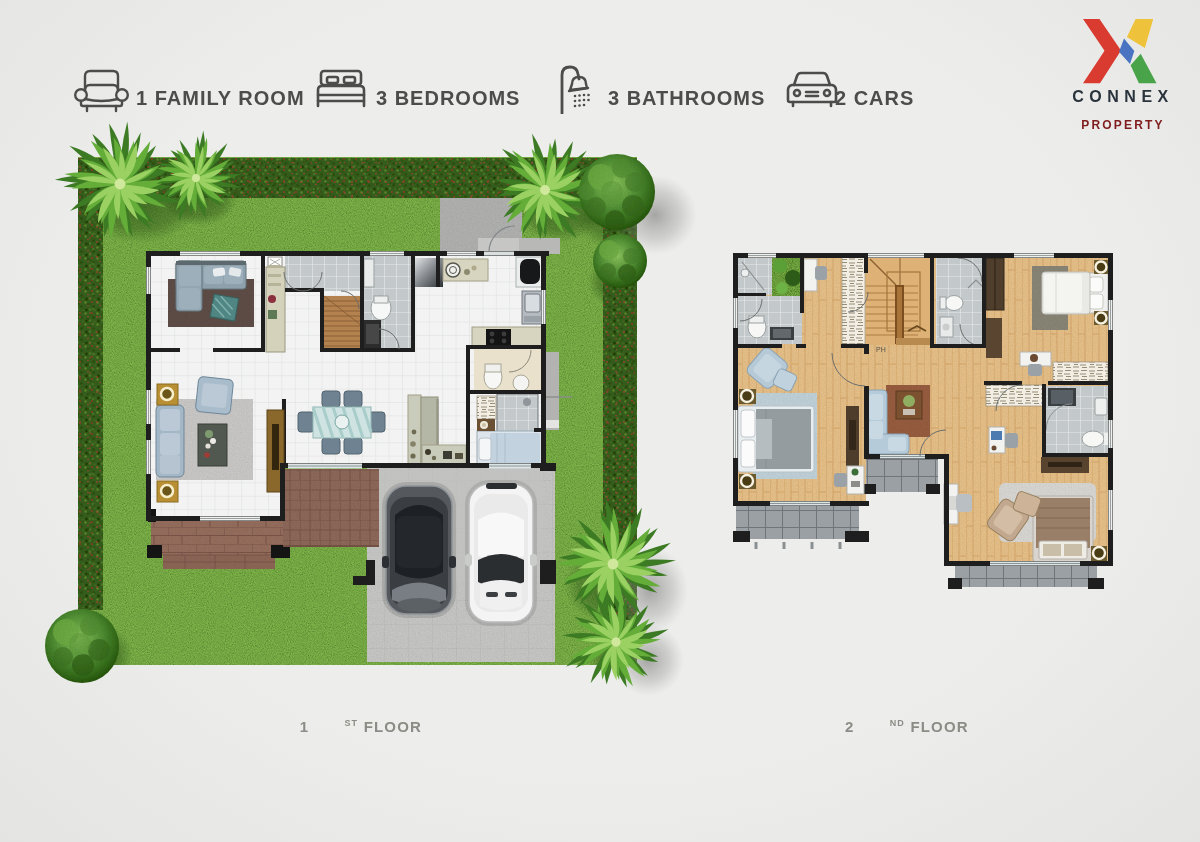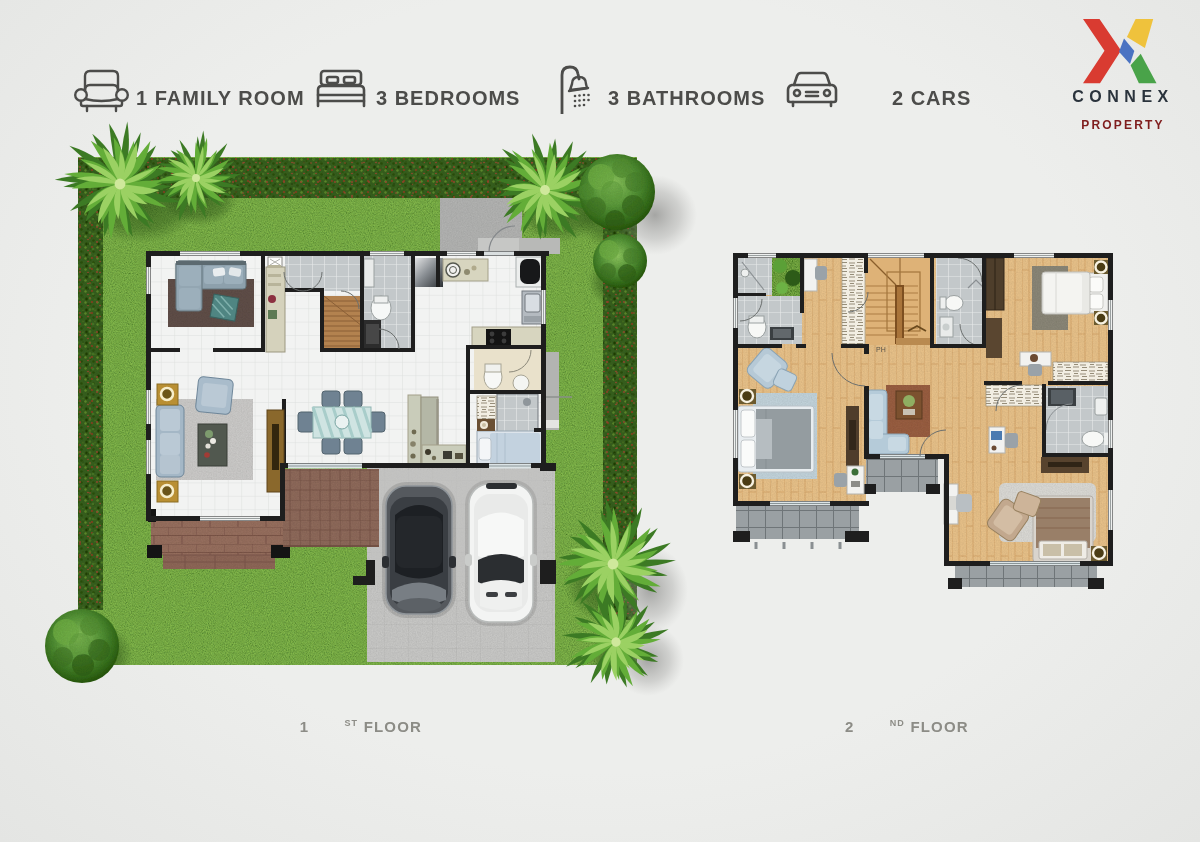--- a/index.html
+++ b/index.html
@@ -68,21 +68,21 @@
     <g fill="none" stroke="#4c4c4a" stroke-width="2.6" stroke-linecap="round" stroke-linejoin="round">
       <path d="M8 15 L11 6 Q12 3 15 3 L37 3 Q40 3 41 6 L44 15"></path>
       <path d="M6 15 Q2 16 2 20 L2 30 Q2 32 4 32 L48 32 Q50 32 50 30 L50 20 Q50 16 46 15 Z"></path>
       <path d="M7 36 L7 32 M45 36 L45 32"></path>
       <circle cx="11" cy="23" r="3"></circle>
       <circle cx="41" cy="23" r="3"></circle>
       <path d="M20 22 L32 22 M20 26 L32 26"></path>
     </g>
   </svg>
 
-  <div class="abs hlabel" style="left:892px;top:87px;">2 CARS</div>
+  <div class="abs hlabel" style="left:835px;top:87px;">2 CARS</div>
 </div>
 
 <div class="abs" style="left:1045px;top:12px;width:150px;height:125px;">
 
   <svg class="abs" style="left:30px;top:0px;" width="85" height="78" viewBox="0 0 85 78">
 
     <polygon points="8,7 24.5,7 46,38.5 25,71.3 8,71.3 29.5,38.8" fill="#d93b31"></polygon>
 
     <polygon points="60.6,7 78.2,7 69.9,36.1 51.9,25" fill="#efc23c"></polygon>
 

